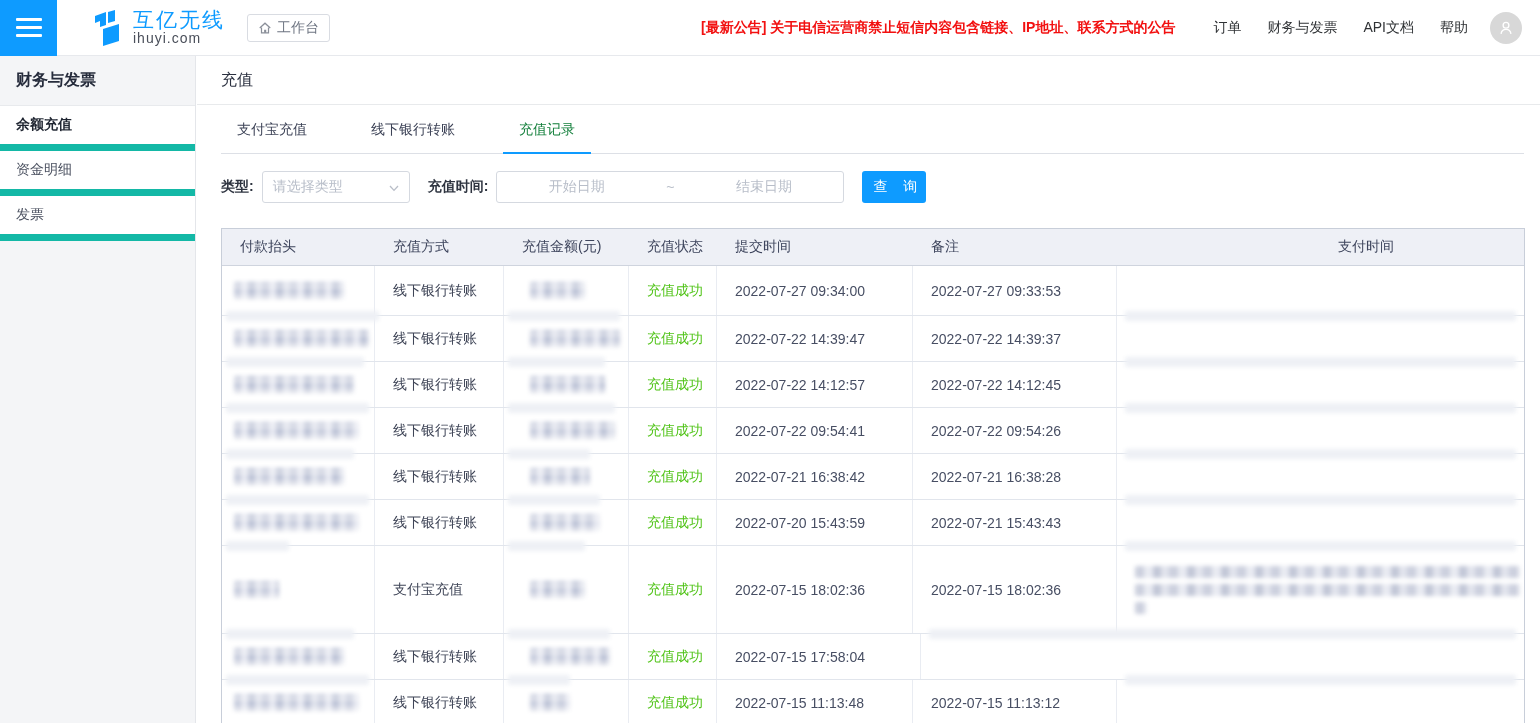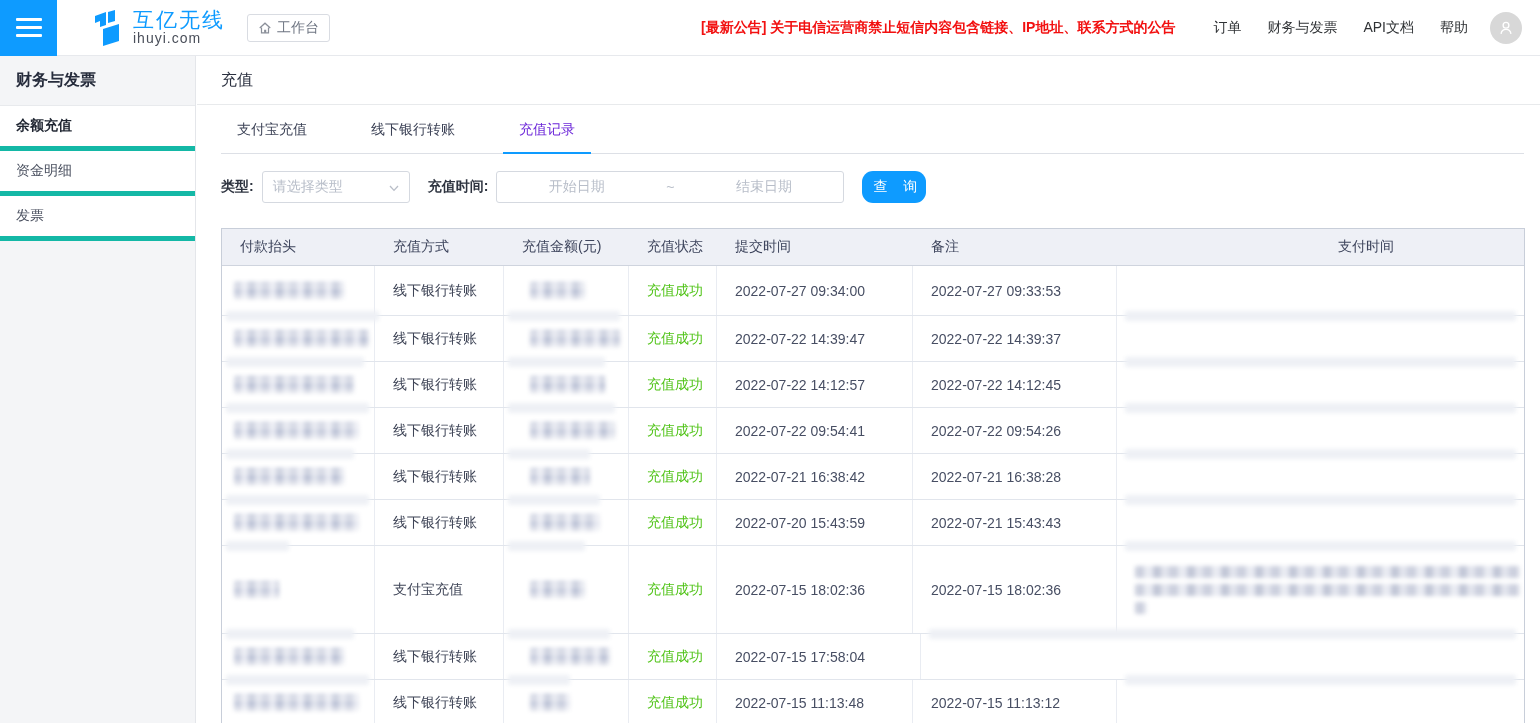--- a/index.html
+++ b/index.html
@@ -38,57 +38,57 @@
   .sidebar {
     position:absolute; left:0; top:56px; width:196px; height:667px;
     background:#f4f5f7; border-right:1px solid #e4e6ea;
   }
   .sidebar-title {
     height:50px; background:#f4f5f7; border-bottom:1px solid #e8eaed;
     display:flex; align-items:center; padding-left:16px;
     font-size:16px; font-weight:bold; color:#262c3c;
   }
   .side-item {
-    height:45px; background:#fff; border-bottom:5px solid #14b8a6;
+    height:45px; background:#fff; border-bottom:7px solid #14b8a6;
     display:flex; align-items:center; padding-left:16px; font-size:14px; color:#4b5160; cursor:pointer;
   }
   .side-item.active { font-weight:bold; color:#1f2531; }
   
   .content { position:absolute; left:197px; top:56px; width:1343px; height:667px; background:#fff; }
   .page-title-bar {
     height:49px; border-bottom:1px solid #e8eaec; display:flex; align-items:center; padding-left:24px;
     font-size:16px; color:#2b3140; font-weight:500;
   }
   .tabs-row { position:relative; height:49px; margin-left:24px; margin-right:16px; }
   .tabs-row .tabs-border { position:absolute; left:0; right:0; bottom:0; height:1px; background:#dde0e6; }
   .tabs { display:flex; height:100%; }
   .tab {
     position:relative; padding:0 16px; margin-right:32px; display:flex; align-items:center;
     font-size:14px; color:#3d4357; cursor:pointer;
   }
-  .tab.active { color:#6d28d9; }
+  .tab.active { color:#15803d; }
   .tab.active::after { content:""; position:absolute; left:0; right:0; bottom:0; height:2px; background:#0e9bff; z-index:2; }
   
   .filter-row { display:flex; align-items:center; margin:17px 0 0 24px; height:32px; }
   .filter-label { font-size:14px; font-weight:600; color:#2e3440; margin-right:8px; white-space:nowrap; }
   .select-box {
     position:relative; width:148px; height:32px; border:1px solid #d5d9e0; border-radius:3px;
     display:flex; align-items:center; padding:0 28px 0 10px; cursor:pointer; background:#fff;
   }
   .select-box .placeholder { font-size:14px; color:#b8bec9; }
   .select-box .chev { position:absolute; right:9px; top:10px; }
   .time-label { margin-left:18px; }
   .date-range {
     width:348px; height:32px; border:1px solid #d5d9e0; border-radius:3px; background:#fff;
     display:flex; align-items:center; cursor:text;gap:8px;
   }
   .date-range .half { flex:1; text-align:center; font-size:14px; color:#b8bec9; }
   .date-range .sep { color:#b8bec9; font-size:14px; padding:0 2px; }
   .search-btn {
-    margin-left:18px; width:64px; height:32px; background:#0e9bff; color:#fff; border:none; border-radius:11px;
+    margin-left:18px; width:64px; height:32px; background:#0e9bff; color:#fff; border:none; border-radius:3px;
     font-size:14px; letter-spacing:6px; padding-left:8px; cursor:pointer; font-family:inherit;
   }
   
   .table { margin:25px 0 0 24px; width:1304px; border:1px solid #c8ced9; border-bottom:none; }
   .thead { display:flex; height:37px; background:#eef0f6; border-bottom:1px solid #cfd4de; }
   .th { display:flex; align-items:center; padding-left:18px; font-size:14px; color:#3d445c; }
   .trow { display:flex; height:46px; border-bottom:1px solid #e1e5ec; background:#fff; }
   .trow.first { height:50px; }
   .trow.tall { height:88px; }
   .td { position:relative; display:flex; align-items:center; padding-left:18px; border-right:1px solid #e9ecf2; overflow:visible; }

